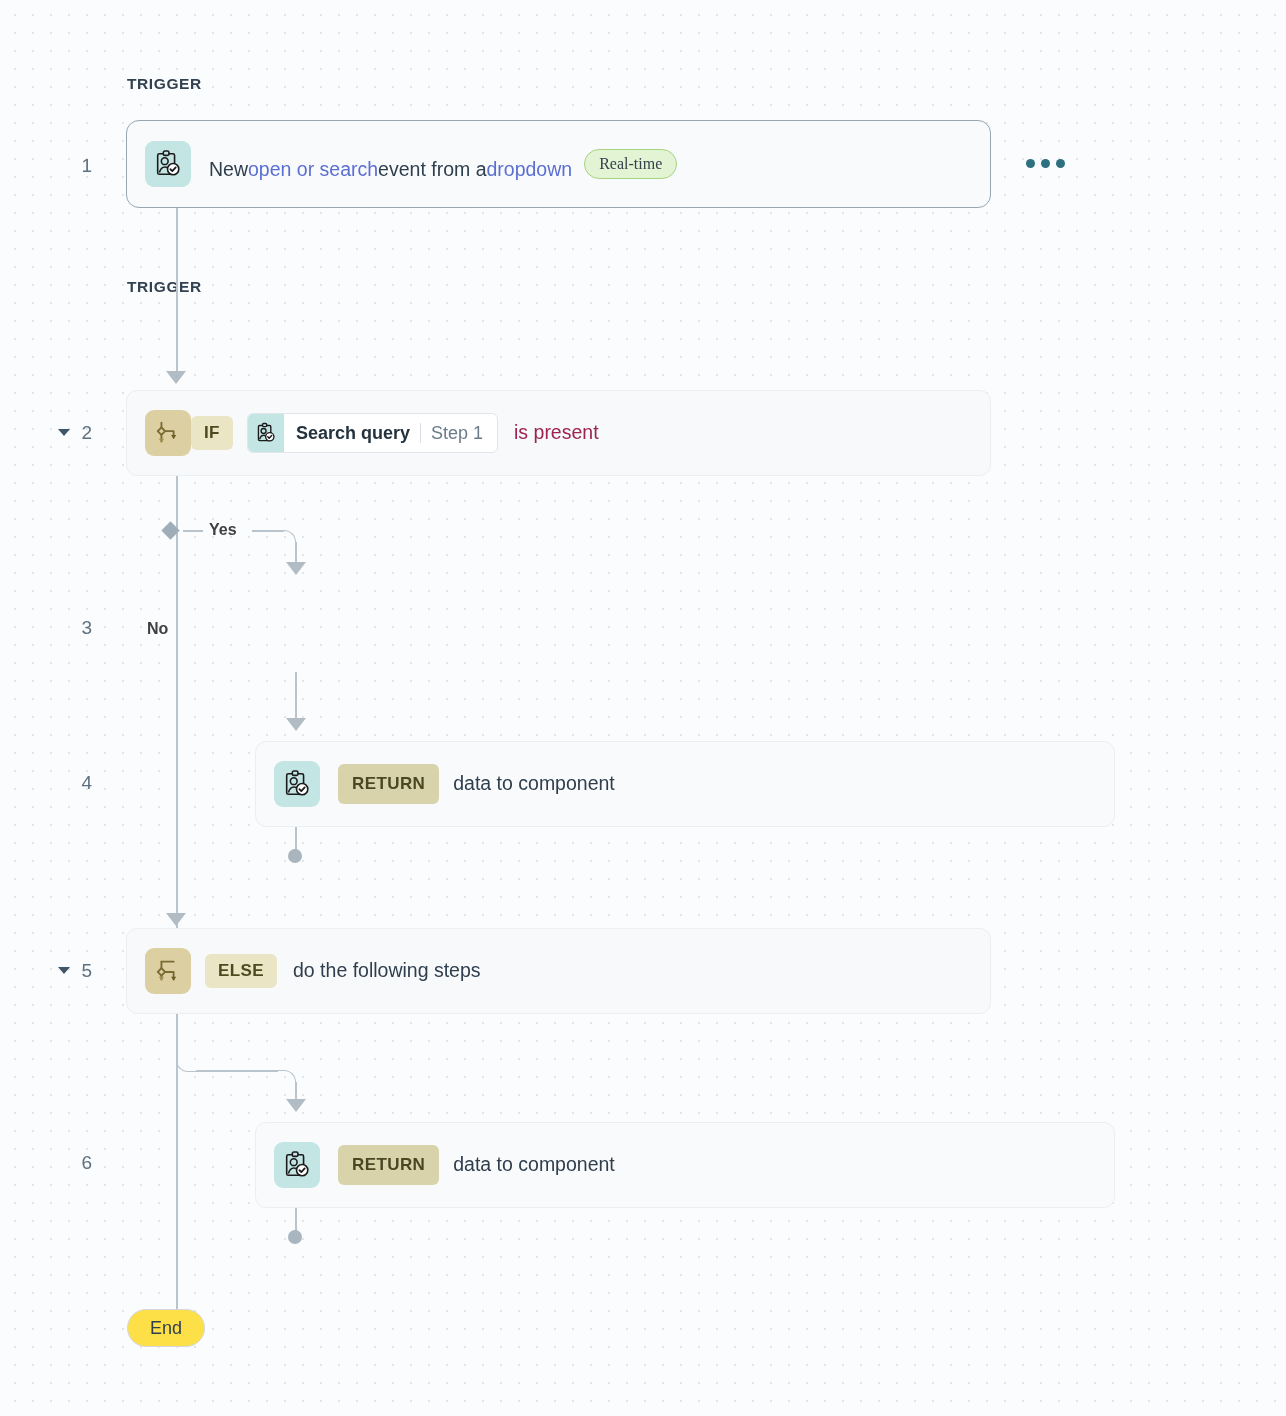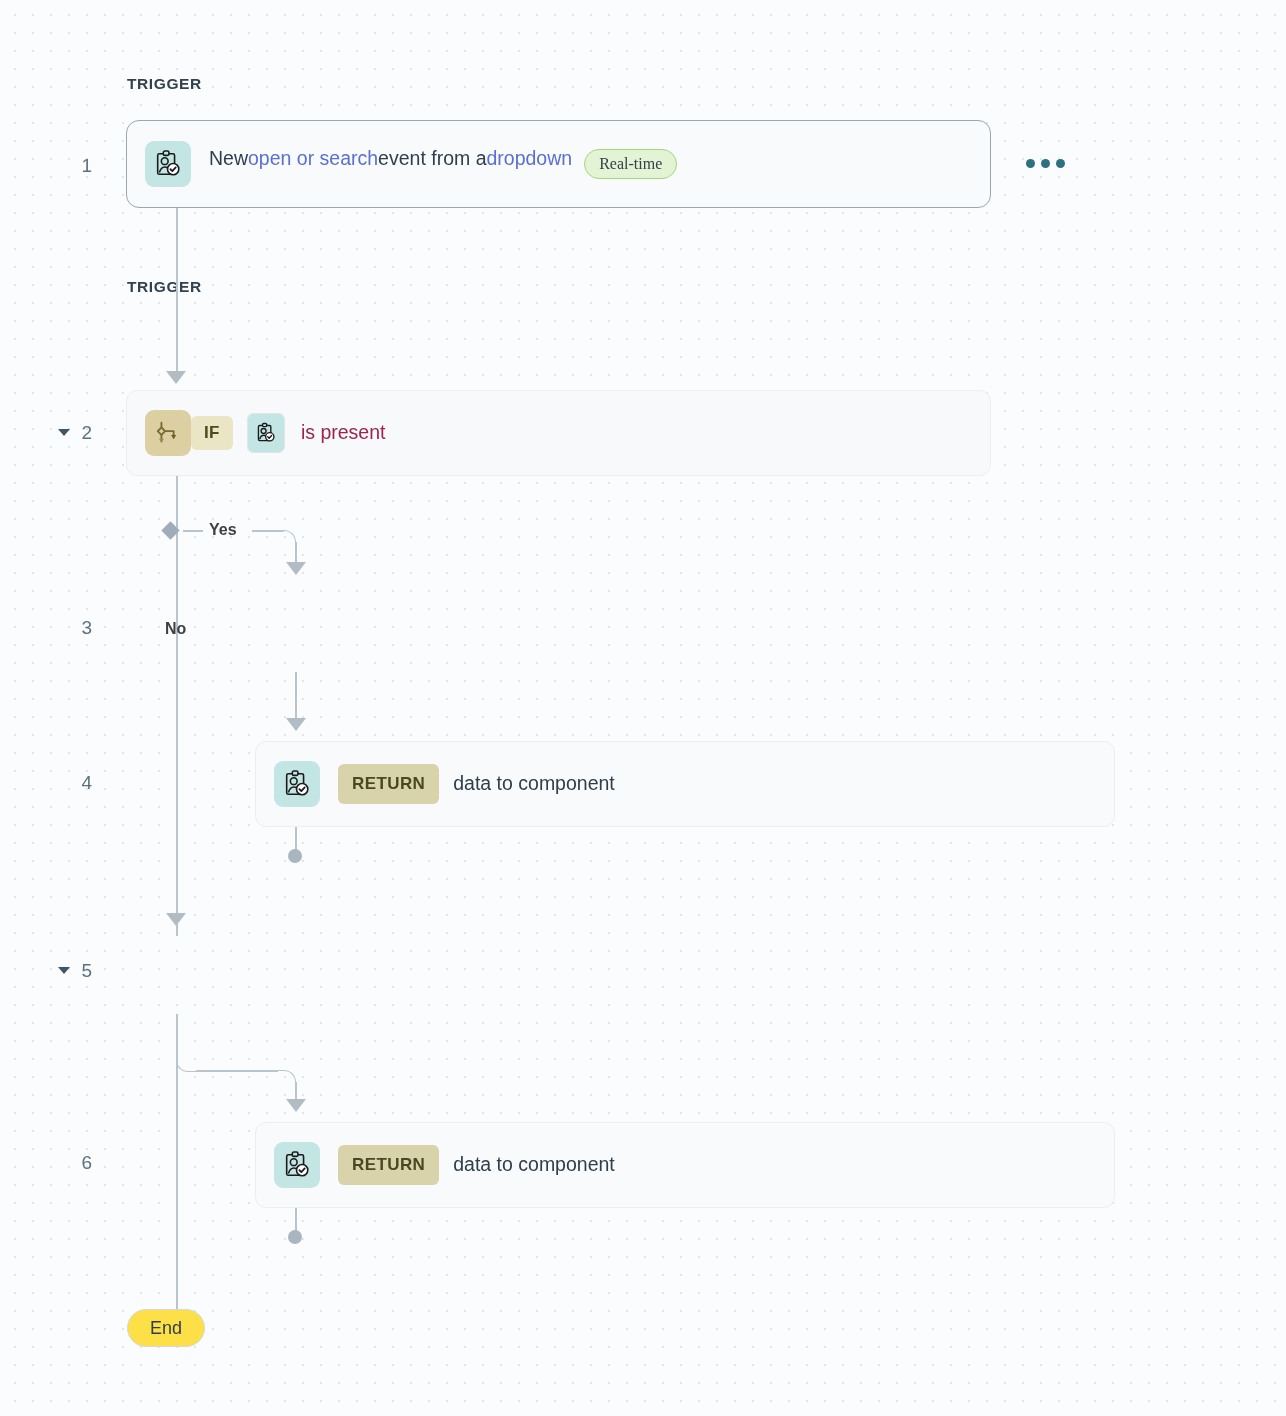--- a/index.html
+++ b/index.html
@@ -262,21 +262,21 @@
   <div class="elbow-tr" style="left:272px; top:1070px; width:24px; height:30px; border-bottom:none; border-bottom-right-radius:0; border-top-right-radius:12px; border-top:1.6px solid #b9c4cc;"></div>
   <div class="vline" style="left:295px; top:1082px; height:23px;"></div>
   <div class="arrow-down" style="left:286px; top:1099px;"></div>
 
   <div class="vline" style="left:295px; top:1208px; height:28px;"></div>
   <div class="enddot" style="left:288px; top:1230px;"></div>
 
   <div class="vline" style="left:176px; top:1014px; height:296px;"></div>
 
   <div class="branch-label" style="left:209px; top:521px;">Yes</div>
-  <div class="branch-label" style="left:165px; top:620px;">No</div>
+  <div class="branch-label" style="left:147px; top:620px;">No</div>
 
   <div class="step-num" style="left:62px; top:155px;">1</div>
 
   <div class="caret" style="left:58px; top:429px;"></div>
   <div class="step-num" style="left:62px; top:422px;">2</div>
 
   <div class="step-num" style="left:62px; top:617px;">3</div>
 
   <div class="step-num" style="left:62px; top:772px;">4</div>
 
@@ -289,21 +289,21 @@
     <div class="icon-box">
       <svg width="30" height="30" viewBox="0 0 32 32" fill="none" stroke="#1b1b1b" stroke-width="1.7">
         <rect x="5" y="5" width="18" height="22" rx="1.8"></rect>
         <rect x="11" y="2.2" width="6" height="4.6" rx="1.6" fill="#c3e5e4"></rect>
         <circle cx="12.5" cy="13" r="3.6"></circle>
         <path d="M6.8 25c1.2-4 3.6-5.8 5.9-5.8 1.4 0 2.7.6 3.8 1.7"></path>
         <circle cx="21.5" cy="21.5" r="6" fill="#fff"></circle>
         <path d="M18.6 21.6l2 2 3.6-3.9" stroke-width="1.9" stroke-linecap="round" stroke-linejoin="round"></path>
       </svg>
     </div>
-    <div class="card-text" style="margin-left:18px; display:flex; align-items:flex-start;">
+    <div class="card-text" style="margin-left:18px; display:flex; align-items:flex-end;">
       <span>New </span>
         <span class="accent-blue">open or search</span>
         <span> event from a </span>
         <span class="accent-blue">dropdown</span>
       <span class="pill-green">Real-time</span>
     </div>
   </div>
 
   <div class="dots" style="left:1026px; top:159px;">
     <i></i>
@@ -327,40 +327,60 @@
       <div class="var-chip-icon">
         <svg width="22" height="22" viewBox="0 0 32 32" fill="none" stroke="#1b1b1b" stroke-width="2">
           <rect x="5" y="5" width="18" height="22" rx="1.8"></rect>
           <rect x="11" y="2.2" width="6" height="4.6" rx="1.6" fill="#c3e5e4"></rect>
           <circle cx="12.5" cy="13" r="3.6"></circle>
           <path d="M6.8 25c1.2-4 3.6-5.8 5.9-5.8 1.4 0 2.7.6 3.8 1.7"></path>
           <circle cx="21.5" cy="21.5" r="6" fill="#fff"></circle>
           <path d="M18.6 21.6l2 2 3.6-3.9" stroke-width="2.1" stroke-linecap="round" stroke-linejoin="round"></path>
         </svg>
       </div>
+      <div class="var-chip-body">
+        <span class="var-name">Search query</span>
+        <span class="var-sep"></span>
+        <span class="var-step">Step 1</span>
+      </div>
     </div>
     <div class="card-text accent-crimson" style="margin-left:16px;">is present</div>
   </div>
 
 
   <div class="card plain" style="left:255px; top:741px; width:860px; height:86px;">
     <div class="icon-box">
       <svg width="30" height="30" viewBox="0 0 32 32" fill="none" stroke="#1b1b1b" stroke-width="1.7">
         <rect x="5" y="5" width="18" height="22" rx="1.8"></rect>
         <rect x="11" y="2.2" width="6" height="4.6" rx="1.6" fill="#c3e5e4"></rect>
         <circle cx="12.5" cy="13" r="3.6"></circle>
         <path d="M6.8 25c1.2-4 3.6-5.8 5.9-5.8 1.4 0 2.7.6 3.8 1.7"></path>
         <circle cx="21.5" cy="21.5" r="6" fill="#fff"></circle>
         <path d="M18.6 21.6l2 2 3.6-3.9" stroke-width="1.9" stroke-linecap="round" stroke-linejoin="round"></path>
       </svg>
     </div>
     <div class="kw-box return" style="margin-left:18px;">RETURN</div>
     <div class="card-text" style="margin-left:14px;">data to component</div>
   </div>
 
+  <div class="card plain" style="left:126px; top:928px; width:865px; height:86px; background:#f7f9fb;">
+    <div class="icon-box tan">
+      <svg width="30" height="30" viewBox="0 0 32 32" fill="none" stroke="#7a6a33" stroke-width="2" stroke-linecap="round" stroke-linejoin="round">
+        <path d="M9 6v7"></path>
+        <path d="M9 6h13"></path>
+        <path d="M9 20v5"></path>
+        <path d="M9 17h13v8"></path>
+        <rect x="6.2" y="14.2" width="5.6" height="5.6" transform="rotate(45 9 17)" fill="#dcd0a2"></rect>
+        <path d="M6.2 22.2L9 26l2.8-3.8z" fill="#a08f51" stroke="none"></path>
+        <path d="M19.2 22.2L22 26l2.8-3.8z" fill="#6b5c28" stroke="none"></path>
+      </svg>
+    </div>
+    <div class="kw-box" style="margin-left:14px;">ELSE</div>
+    <div class="card-text" style="margin-left:16px;">do the following steps</div>
+  </div>
 
   <div class="card plain" style="left:255px; top:1122px; width:860px; height:86px;">
     <div class="icon-box">
       <svg width="30" height="30" viewBox="0 0 32 32" fill="none" stroke="#1b1b1b" stroke-width="1.7">
         <rect x="5" y="5" width="18" height="22" rx="1.8"></rect>
         <rect x="11" y="2.2" width="6" height="4.6" rx="1.6" fill="#c3e5e4"></rect>
         <circle cx="12.5" cy="13" r="3.6"></circle>
         <path d="M6.8 25c1.2-4 3.6-5.8 5.9-5.8 1.4 0 2.7.6 3.8 1.7"></path>
         <circle cx="21.5" cy="21.5" r="6" fill="#fff"></circle>
         <path d="M18.6 21.6l2 2 3.6-3.9" stroke-width="1.9" stroke-linecap="round" stroke-linejoin="round"></path>

